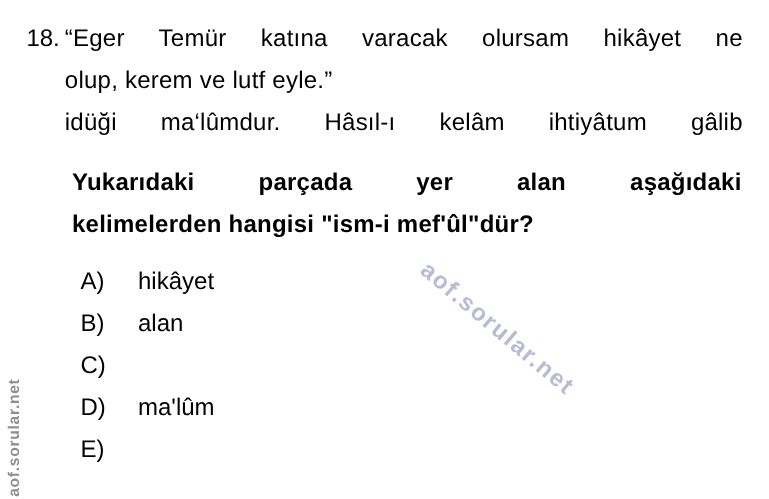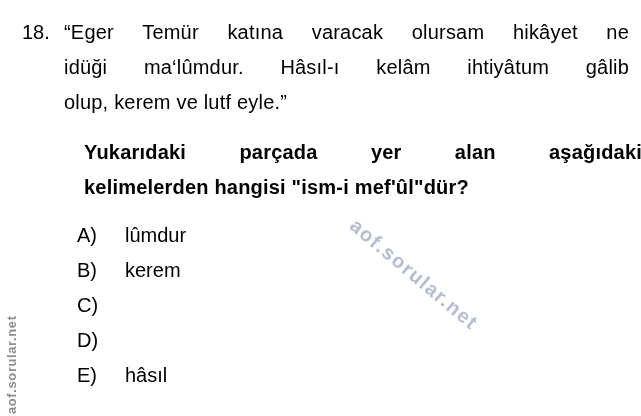--- a/index.html
+++ b/index.html
@@ -20,39 +20,39 @@
     position: absolute;
     left: 22px;
     top: 15px;
     font-size: 20px;
     line-height: 35px;
     font-weight: normal;
     z-index: 2;
   }
   .content {
     position: absolute;
-    left: 64px;
+    left: 54px;
     top: 15px;
     width: 565px;
     z-index: 2;
   }
   .passage {
     font-size: 20px;
     line-height: 35px;
     letter-spacing: 0.2px;
   }
   .line { white-space: nowrap; }
   .justified {
     text-align: justify;
     text-align-last: justify;
     white-space: normal;
   }
   .stem {
     margin-top: 15px;
-    margin-left: 20px;
+    margin-left: 6px;
     width: 558px;
     font-size: 20px;
     line-height: 35px;
     font-weight: bold;
     letter-spacing: 0.2px;
   }
   .options {
     margin-top: 13px;
     margin-left: 13px;
     font-size: 20px;
@@ -104,44 +104,44 @@
   <div class="watermark-diagonal">aof.sorular.net</div>
 
   <div class="watermark-vertical">aof.sorular.net</div>
 
   <div class="question-number">18.</div>
 
   <div class="content">
 
     <div class="passage">
       <div class="line justified">“Eger Temür katına varacak olursam hikâyet ne</div>
+      <div class="line">olup, kerem ve lutf eyle.”</div>
       <div class="line justified">idüği ma‘lûmdur. Hâsıl-ı kelâm ihtiyâtum gâlib</div>
-      <div class="line">olup, kerem ve lutf eyle.”</div>
     </div>
 
     <div class="stem">
       <div class="line justified">Yukarıdaki parçada yer alan aşağıdaki</div>
       <div class="line">kelimelerden hangisi "ism-i mef'ûl"dür?</div>
     </div>
 
     <div class="options">
       <div class="option">
         <span class="letter">A)</span>
-        <span class="text">lûmdur</span>
+        <span class="text">hikâyet</span>
       </div>
       <div class="option">
         <span class="letter">B)</span>
-        <span class="text">kerem</span>
+        <span class="text">alan</span>
       </div>
       <div class="option">
         <span class="letter">C)</span>
       </div>
       <div class="option">
         <span class="letter">D)</span>
+        <span class="text">ma'lûm</span>
       </div>
       <div class="option">
         <span class="letter">E)</span>
-        <span class="text">hâsıl</span>
       </div>
     </div>
 
   </div>
 </div>
 
 </body></html>

